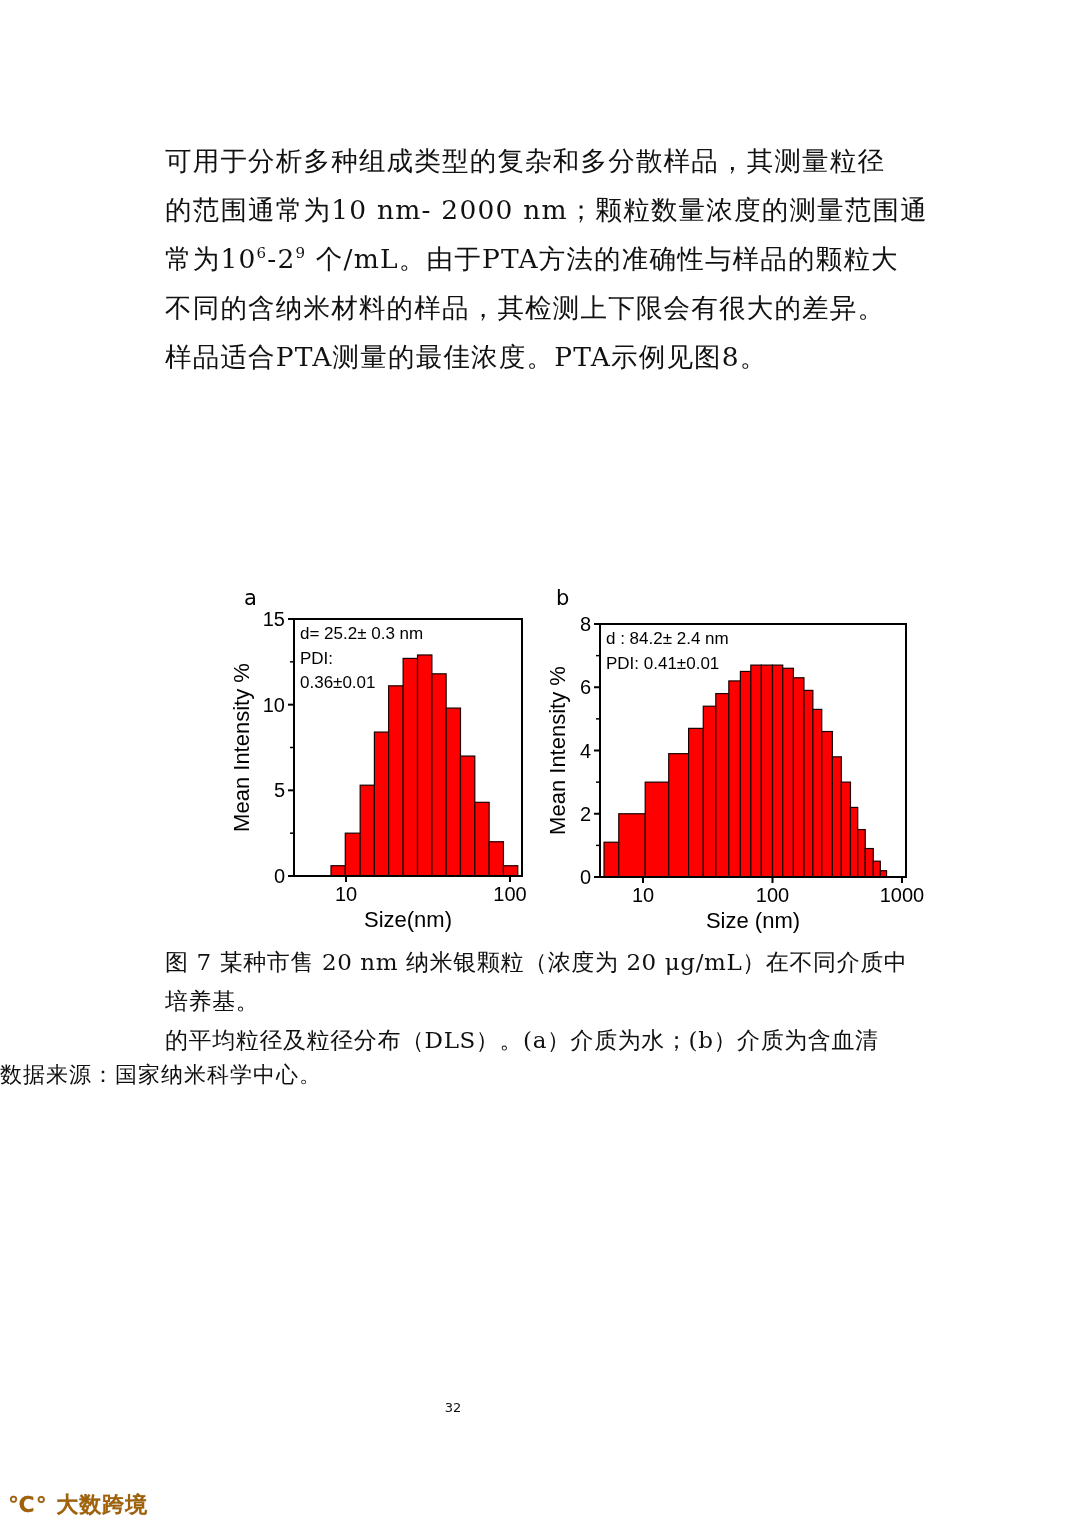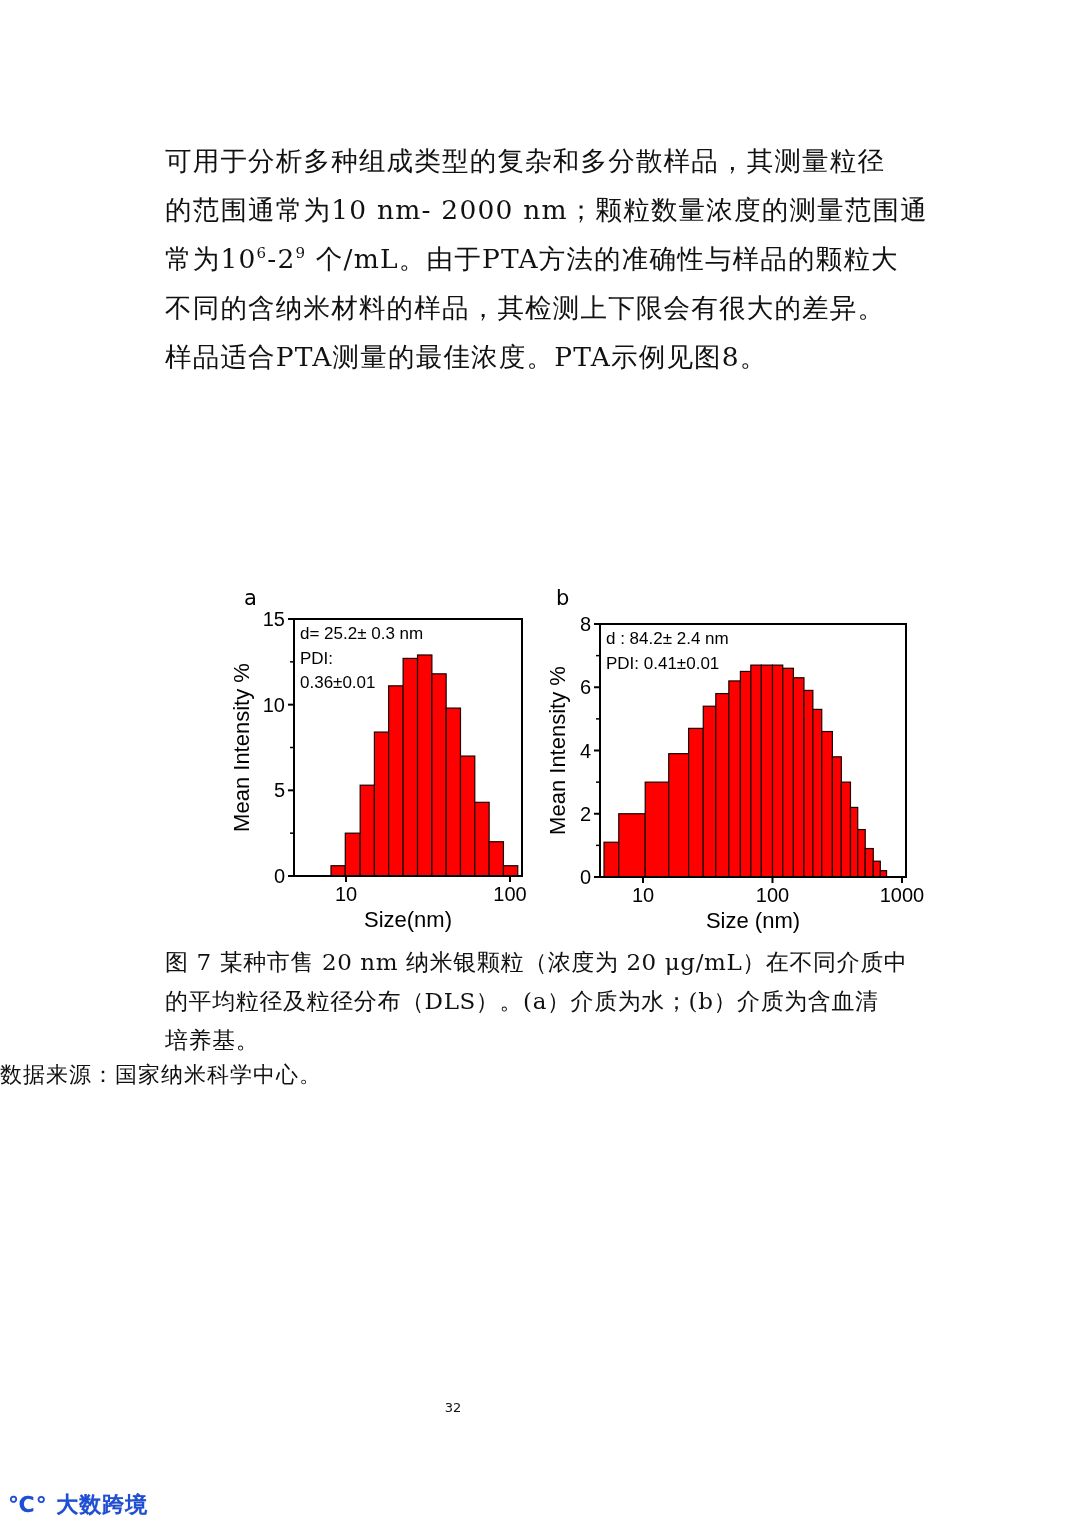--- a/index.html
+++ b/index.html
@@ -14,21 +14,21 @@
   svg.chart { position: absolute; overflow: visible; }
   svg text { font-family: "Liberation Sans", "DejaVu Sans", sans-serif; }
   .caption { position: absolute; left: 165px; width: 752px; top: 943px;
              font-size: 23px; line-height: 39px; letter-spacing: 0.6px; }
   .caption .line { display: block; white-space: nowrap; }
   .source { position: absolute; left: 0; width: 1080px; top: 1060px; 
             font-family: "DejaVu Sans", "Liberation Sans", sans-serif; font-size: 22px; letter-spacing: 1px; }
   .page-num { position: absolute; left: 0; width: 906px; top: 1400px; text-align: center;
               font-family: "DejaVu Sans", "Liberation Sans", sans-serif; font-size: 13px; }
   .watermark { position: absolute; left: 8px; top: 1490px; font-family: "DejaVu Sans", sans-serif;
-               font-size: 22px; color: #1d4ed8; font-weight: bold; letter-spacing: 1px;
+               font-size: 22px; color: #a16207; font-weight: bold; letter-spacing: 1px;
                text-shadow: 0 0 1px #bbb; }
 </style>
 </head>
 <body>
 
 <div class="para">
   <span class="line">可用于分析多种组成类型的复杂和多分散样品，其测量粒径</span>
   <span class="line">的范围通常为10 nm- 2000 nm；颗粒数量浓度的测量范围通</span>
   <span class="line"><span>常为10</span><sup>6</sup><span>-2</span><sup>9</sup><span> 个/mL。由于PTA方法的准确性与样品的颗粒大</span></span>
   <span class="line">不同的含纳米材料的样品，其检测上下限会有很大的差异。</span>
@@ -125,19 +125,19 @@
       <text x="902" y="902" text-anchor="middle" font-size="20" fill="#000">1000</text>
       <text x="753" y="928" text-anchor="middle" font-size="22" fill="#000">Size (nm)</text>
       <text x="565" y="750.5" text-anchor="middle" font-size="22" fill="#000" transform="rotate(-90 565 750.5)">Mean Intensity %</text>
       <text x="606" y="644" font-size="17" fill="#000">d : 84.2± 2.4 nm</text>
       <text x="606" y="668.5" font-size="17" fill="#000">PDI: 0.41±0.01</text>
     </g>
   </svg>
 
 <div class="caption">
   <span class="line">图 7  某种市售 20 nm 纳米银颗粒（浓度为 20 μg/mL）在不同介质中</span>
+  <span class="line">培养基。</span>
   <span class="line">的平均粒径及粒径分布（DLS）。(a）介质为水；(b）介质为含血清</span>
-  <span class="line">培养基。</span>
 </div>
 <div class="source">数据来源：国家纳米科学中心。</div>
 
 <div class="page-num">32</div>
 <div class="watermark"><span>℃°</span> <span>大数跨境</span></div>
 
 </body></html>

